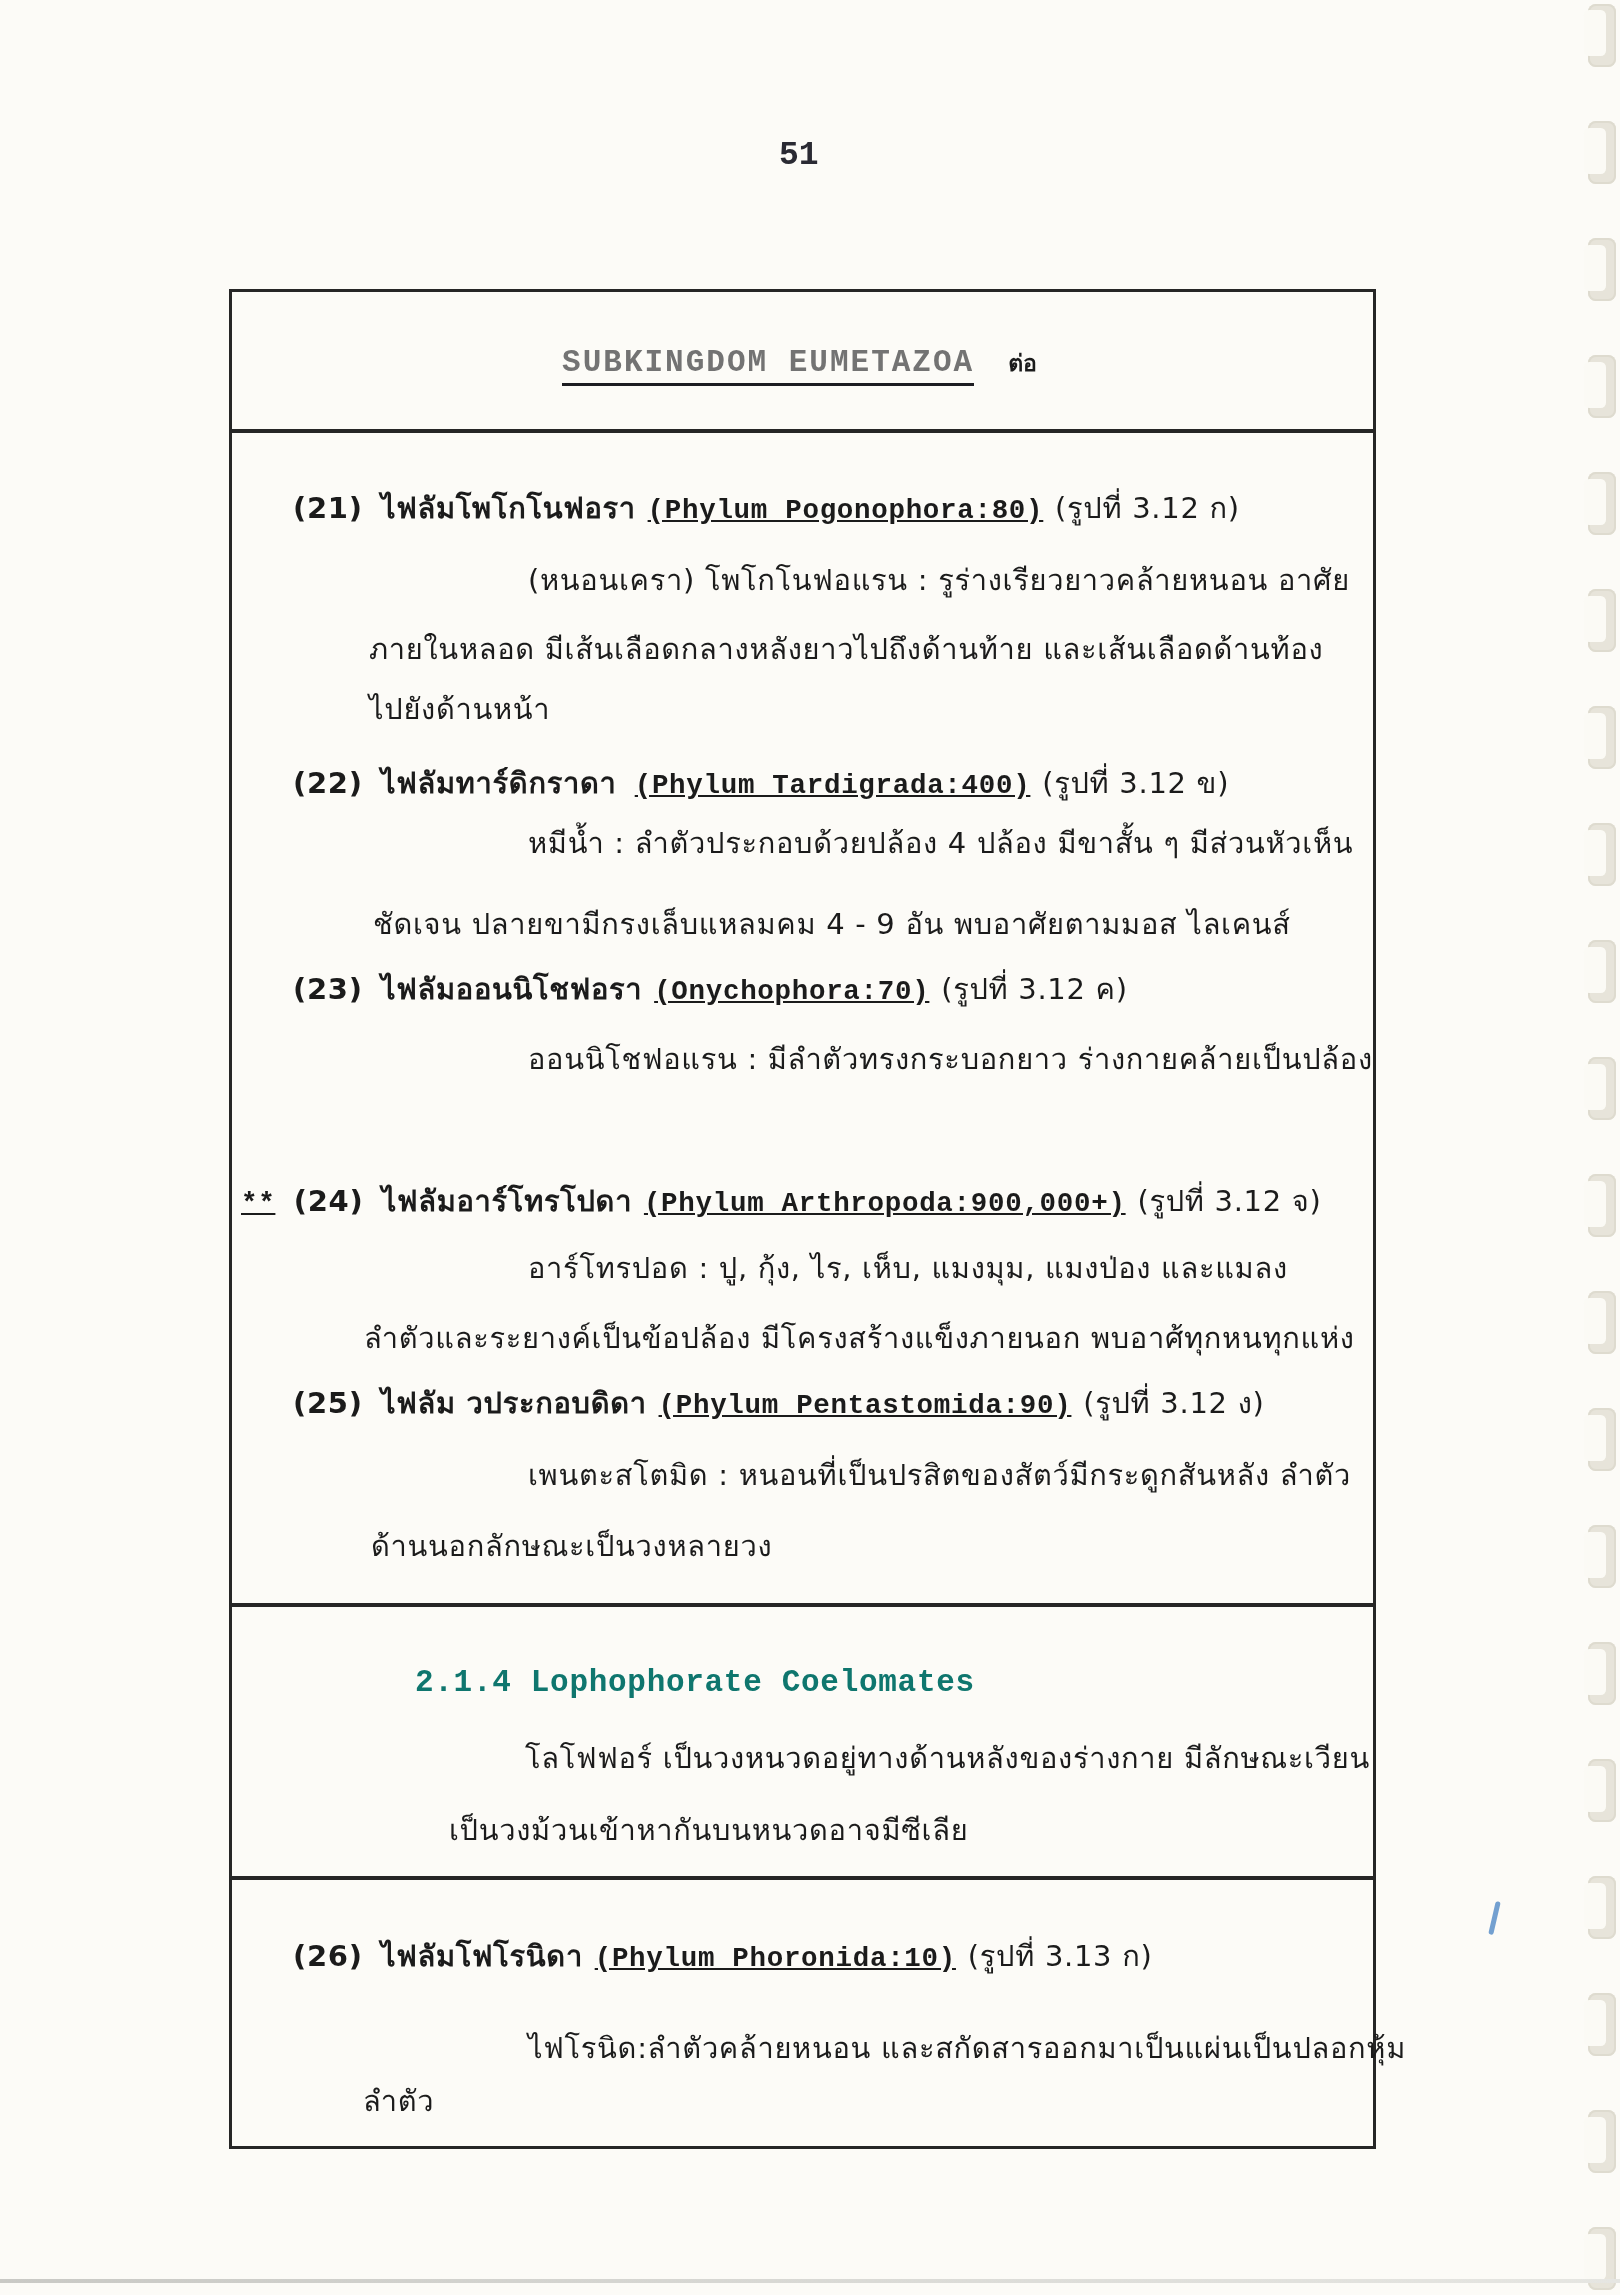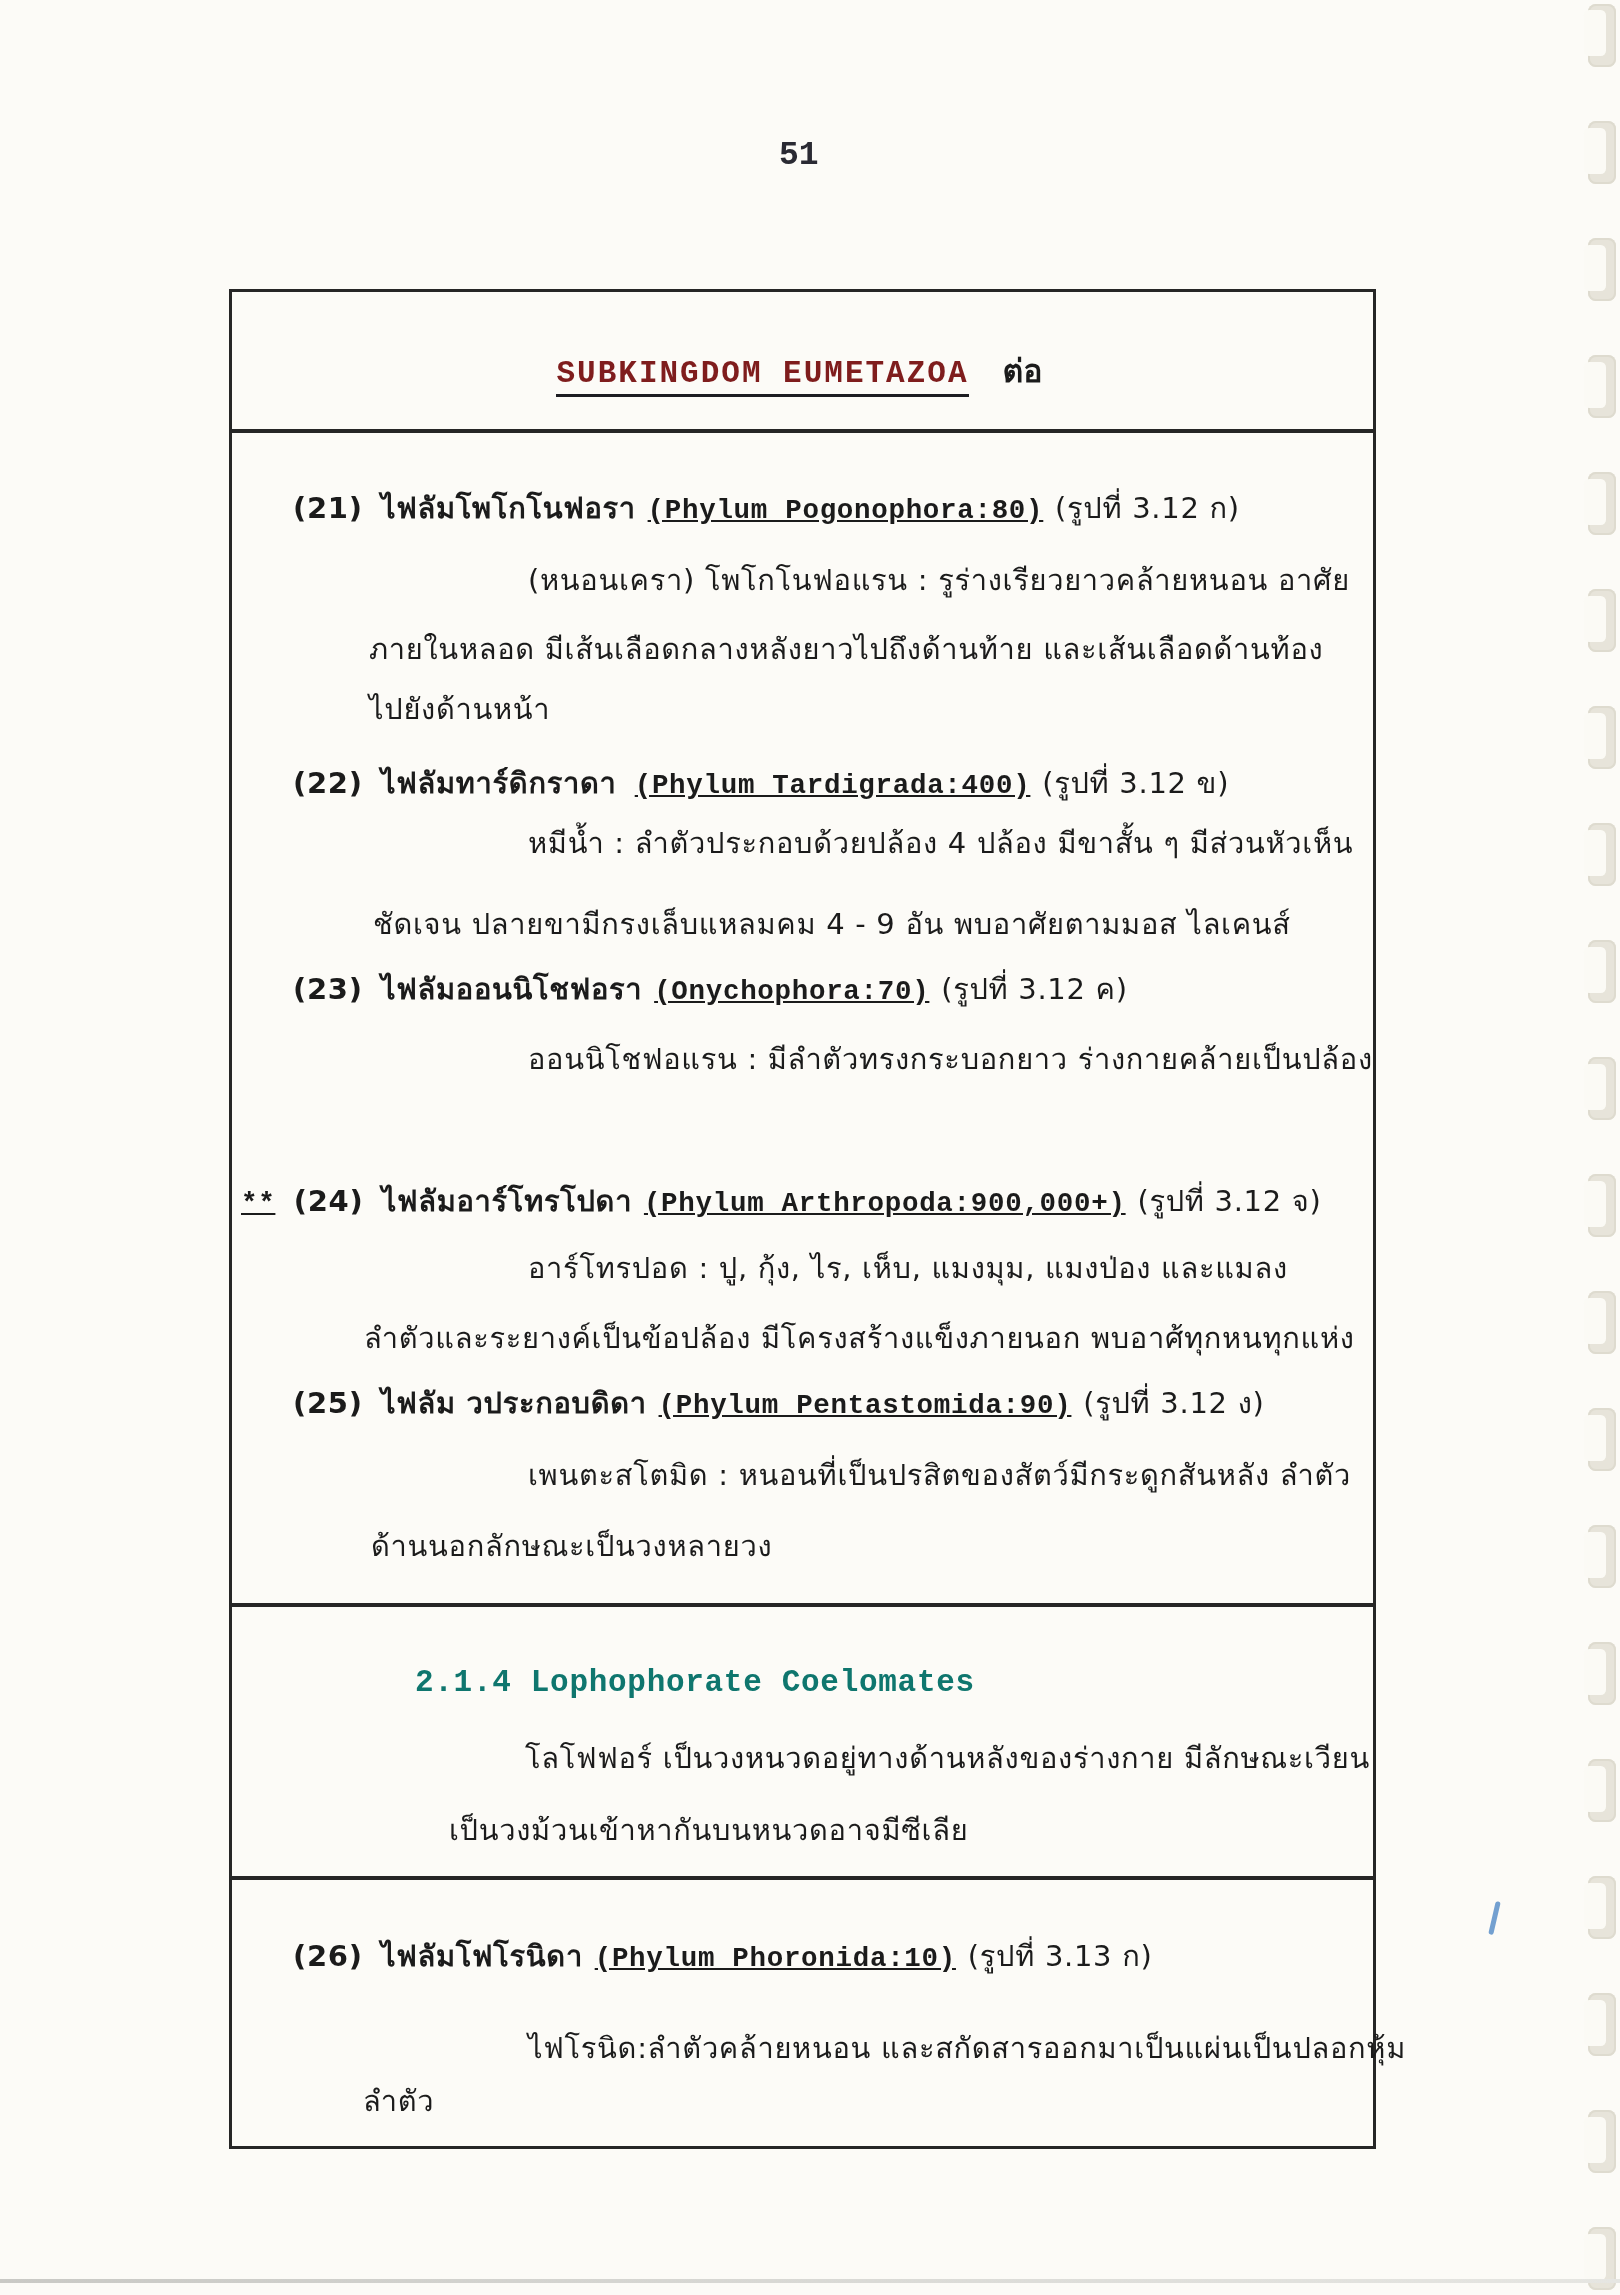--- a/index.html
+++ b/index.html
@@ -51,26 +51,26 @@
     position:absolute;
     top:345px;left:229px;width:1141px;
     text-align:center;
     white-space:nowrap;
   }
   .title-main{
     font-family:"Liberation Mono","DejaVu Sans Mono",monospace;
     font-weight:bold;
     font-size:31px;
     letter-spacing:2px;
-    color:#7f1d1d;
+    color:#737373;
     border-bottom:3.3px solid #1d1d22;
     padding-bottom:2.6px;
   }
   .title-suffix{
-    font-size:32px;
+    font-size:23px;
     font-weight:bold;
     margin-left:34px;
   }
   .section-heading{
     position:absolute;
     font-family:"Liberation Mono","DejaVu Sans Mono",monospace;
     font-weight:bold;
     font-size:31px;
     letter-spacing:0.7px;
     color:#0f766e;

